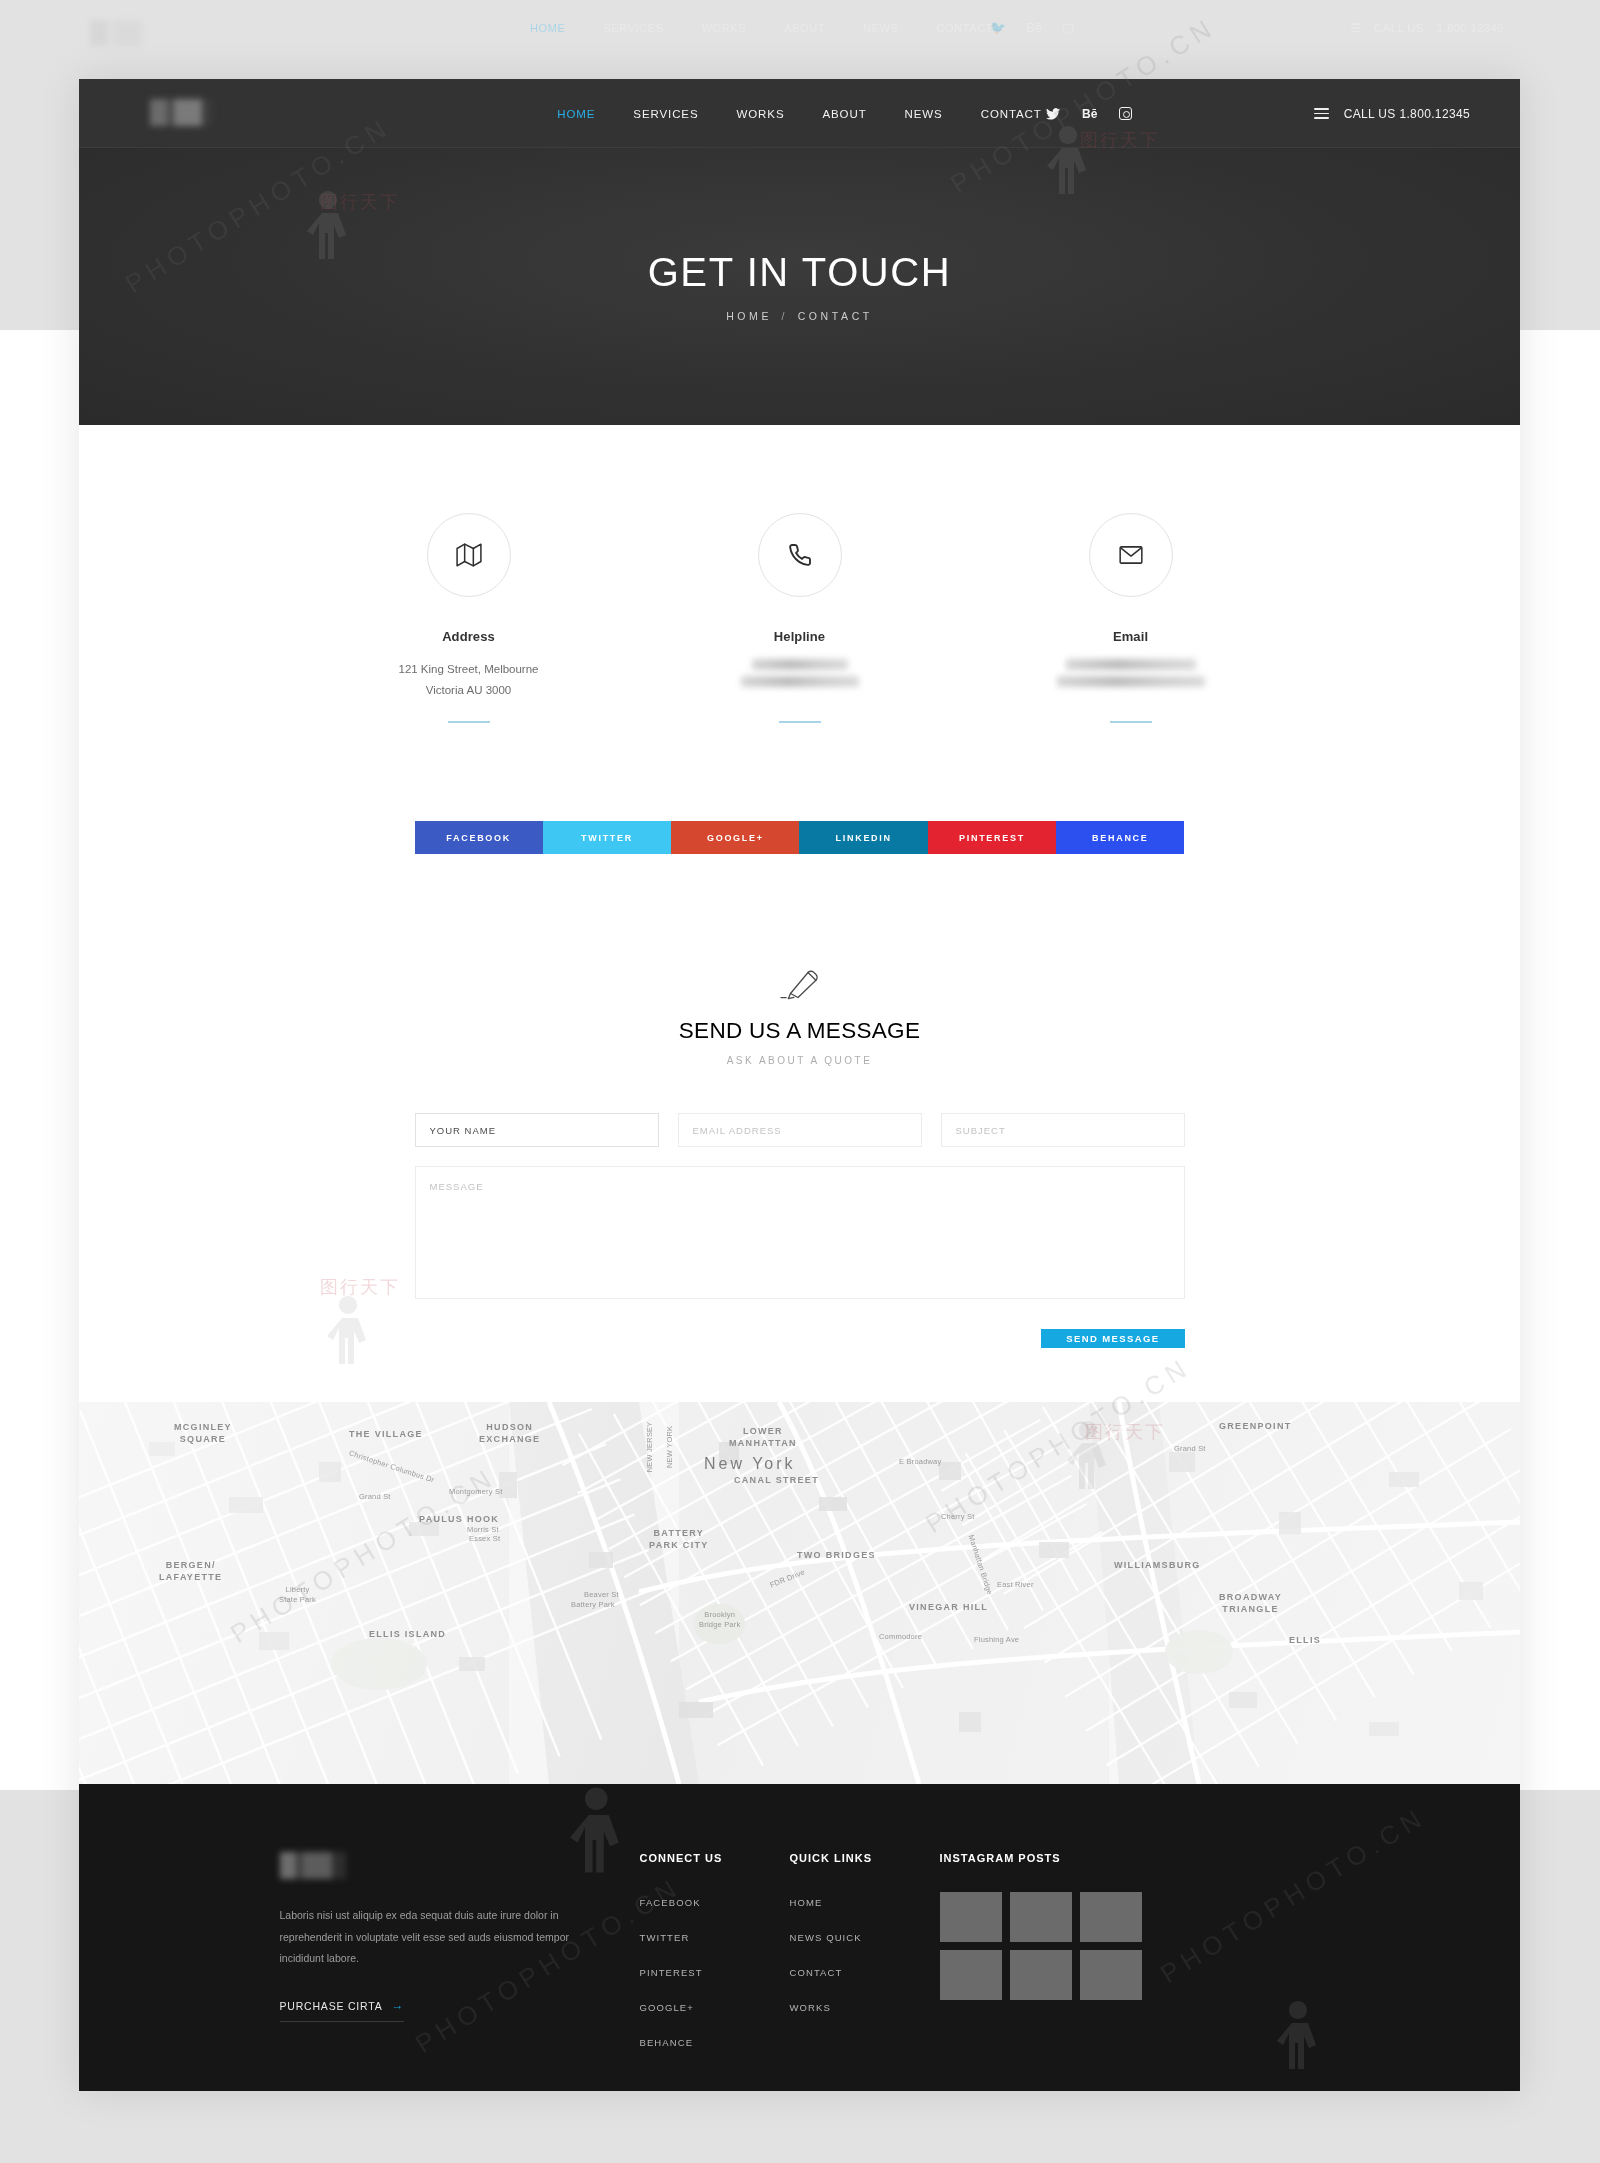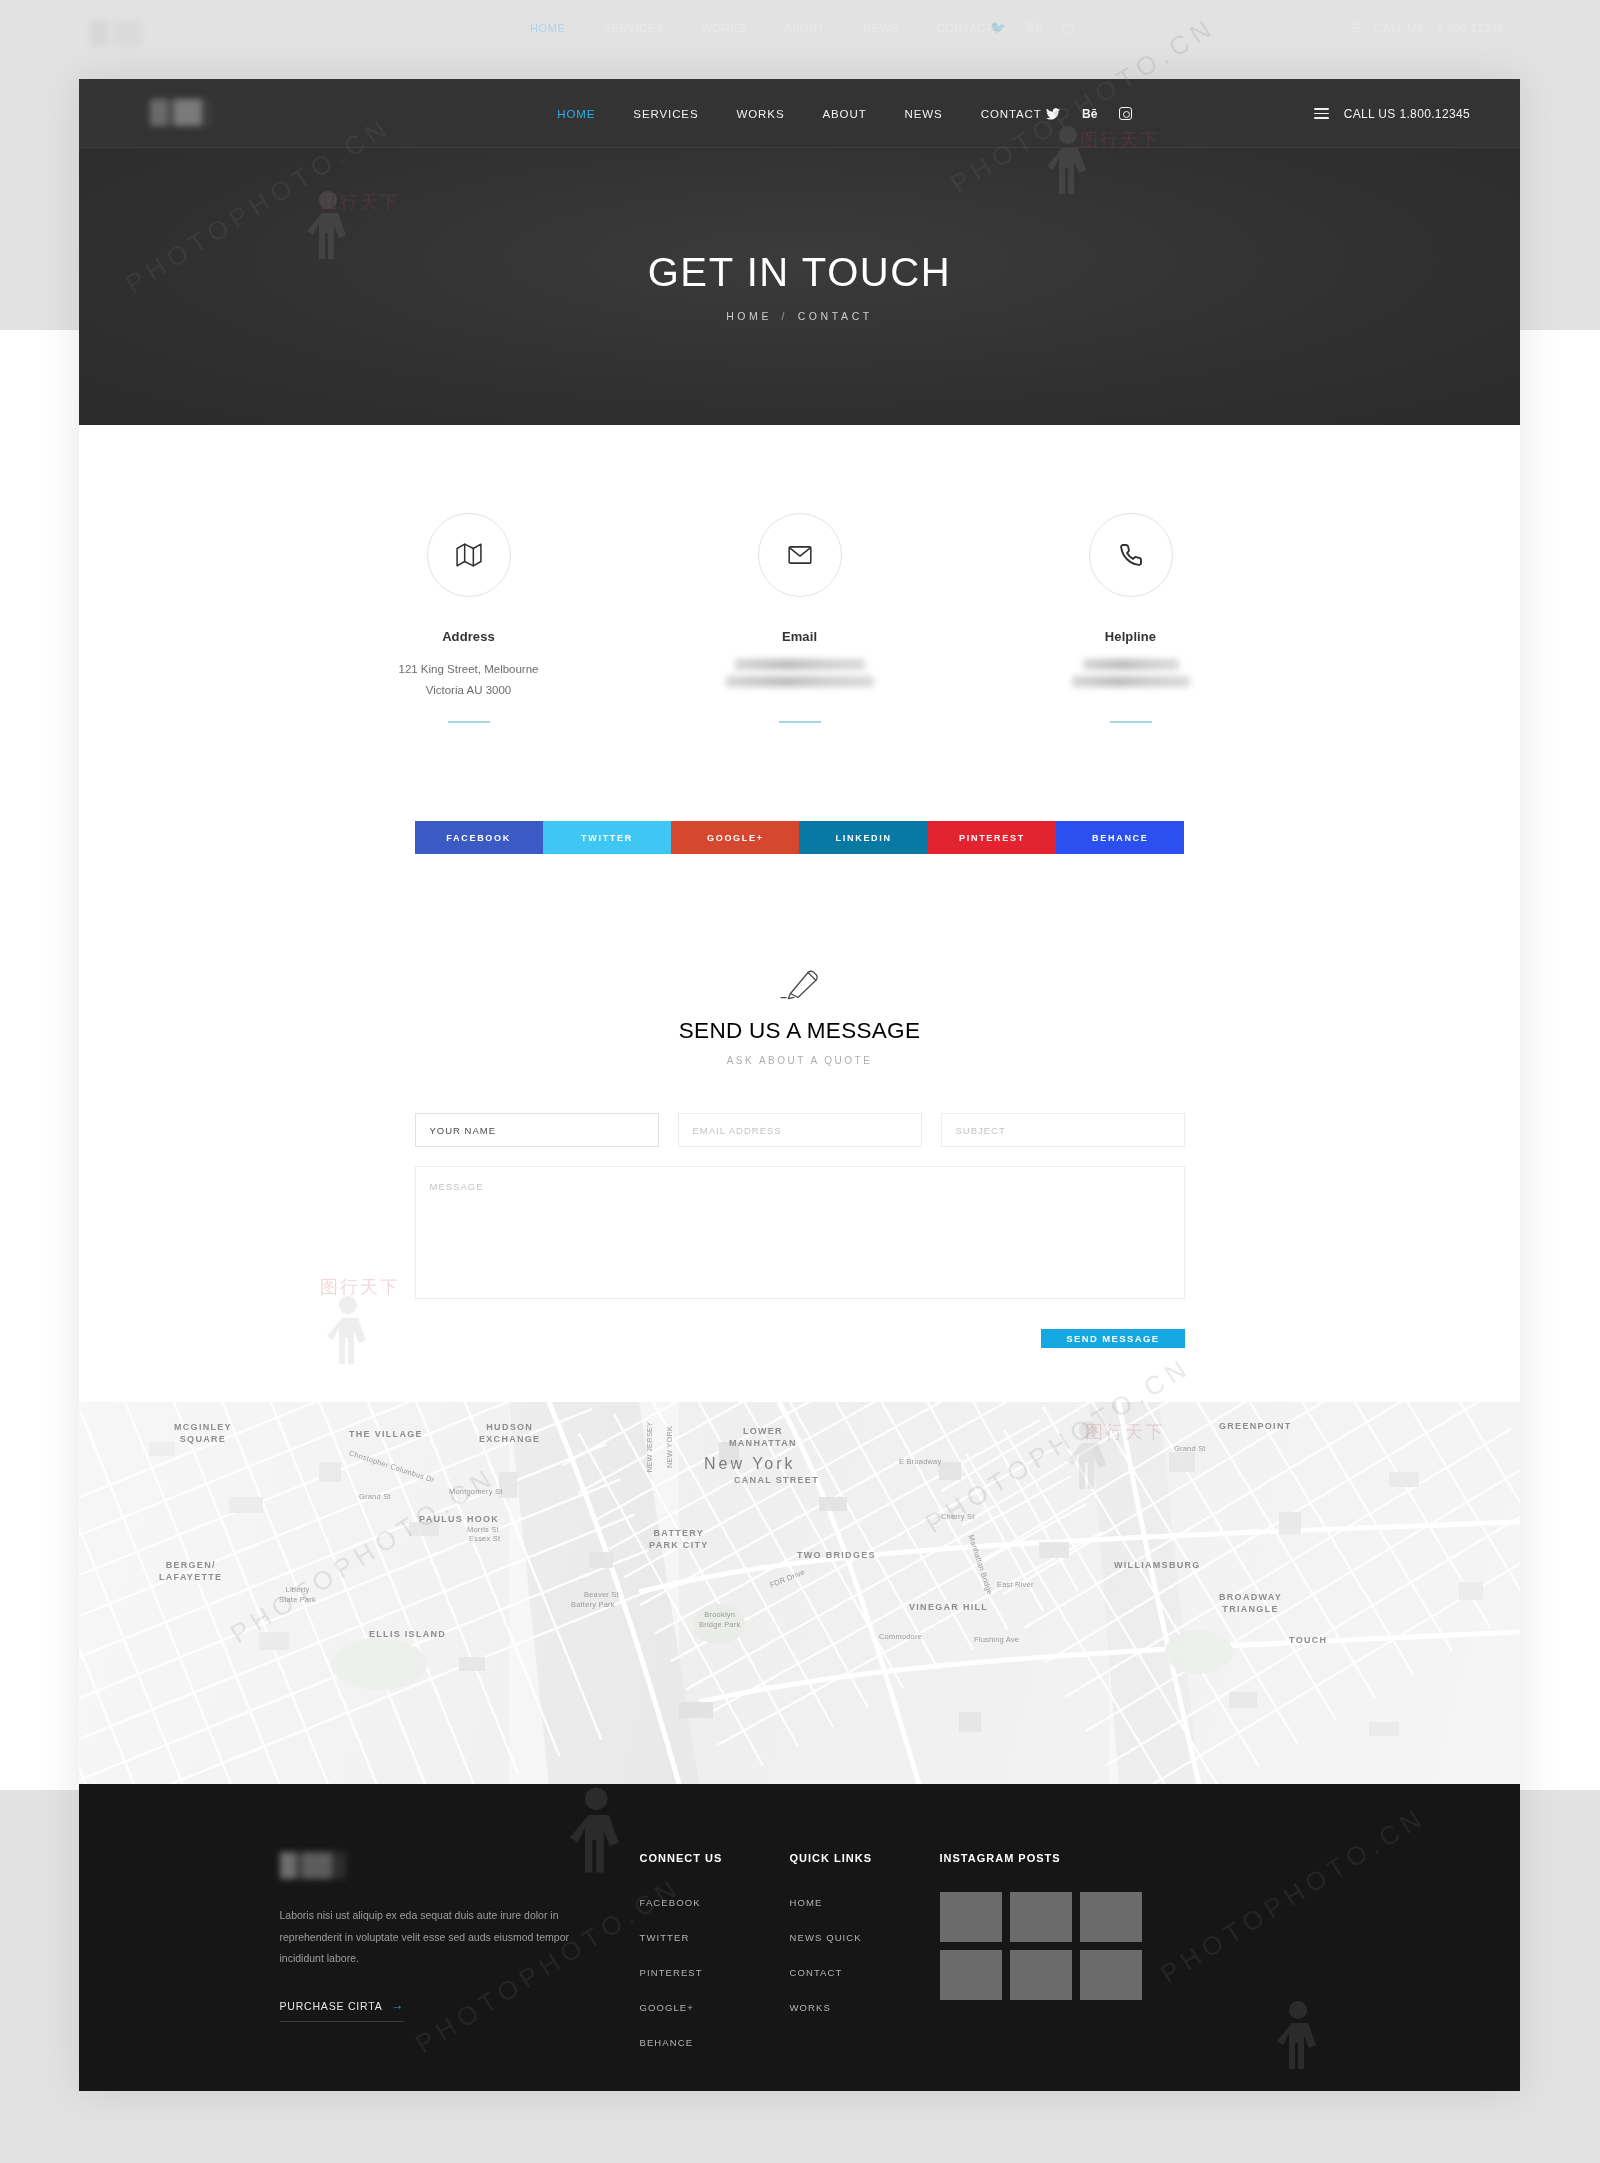--- a/index.html
+++ b/index.html
@@ -409,43 +409,43 @@
           <h3>Address</h3>
           <div class="lines">
             <div>121 King Street, Melbourne</div>
             <div>Victoria  AU 3000</div>
           </div>
           <div class="underbar"></div>
         </div>
 
         <div class="ccard">
           <div class="ccircle">
+            <svg width="24" height="24" viewBox="0 0 24 24" fill="none" stroke="#2f2f2f" stroke-width="1.9" stroke-linecap="round" stroke-linejoin="round">
+                <path d="M22 16.92v3a2 2 0 0 1-2.18 2 19.79 19.79 0 0 1-8.63-3.07 19.5 19.5 0 0 1-6-6 19.79 19.79 0 0 1-3.07-8.67A2 2 0 0 1 4.11 2h3a2 2 0 0 1 2 1.72c.13.96.36 1.9.7 2.81a2 2 0 0 1-.45 2.11L8.09 9.91a16 16 0 0 0 6 6l1.27-1.27a2 2 0 0 1 2.11-.45c.9.34 1.85.57 2.81.7A2 2 0 0 1 22 16.92z"></path>
+              </svg>
+          </div>
+          <h3>Helpline</h3>
+          <div class="lines">
+            <span class="blurline l1"></span>
+            <span class="blurline l2"></span>
+          </div>
+          <div class="underbar"></div>
+        </div>
+
+        <div class="ccard">
+          <div class="ccircle">
             <svg width="26" height="26" viewBox="0 0 24 24" fill="none" stroke="#2f2f2f" stroke-width="1.4" stroke-linecap="round" stroke-linejoin="round">
                 <rect x="2" y="4.5" width="20" height="15" rx="1"></rect>
                 <polyline points="2.5 5.5 12 13 21.5 5.5"></polyline>
               </svg>
           </div>
           <h3>Email</h3>
           <div class="lines">
             <span class="blurline e1"></span>
             <span class="blurline e2"></span>
-          </div>
-          <div class="underbar"></div>
-        </div>
-
-        <div class="ccard">
-          <div class="ccircle">
-            <svg width="24" height="24" viewBox="0 0 24 24" fill="none" stroke="#2f2f2f" stroke-width="1.9" stroke-linecap="round" stroke-linejoin="round">
-                <path d="M22 16.92v3a2 2 0 0 1-2.18 2 19.79 19.79 0 0 1-8.63-3.07 19.5 19.5 0 0 1-6-6 19.79 19.79 0 0 1-3.07-8.67A2 2 0 0 1 4.11 2h3a2 2 0 0 1 2 1.72c.13.96.36 1.9.7 2.81a2 2 0 0 1-.45 2.11L8.09 9.91a16 16 0 0 0 6 6l1.27-1.27a2 2 0 0 1 2.11-.45c.9.34 1.85.57 2.81.7A2 2 0 0 1 22 16.92z"></path>
-              </svg>
-          </div>
-          <h3>Helpline</h3>
-          <div class="lines">
-            <span class="blurline l1"></span>
-            <span class="blurline l2"></span>
           </div>
           <div class="underbar"></div>
         </div>
 
       </div>
 
       <div class="social-bar">
         <a href="#" style="background:#3b5ac4">FACEBOOK</a>
         <a href="#" style="background:#3fc7f4">TWITTER</a>
         <a href="#" style="background:#d5472e">GOOGLE+</a>
@@ -628,21 +628,21 @@
       <div class="map-label" style="left:80px;  top:158px;">BERGEN/
 LAFAYETTE</div>
       <div class="map-label" style="left:570px; top:126px;">BATTERY
 PARK CITY</div>
       <div class="map-label" style="left:718px; top:148px;">TWO BRIDGES</div>
       <div class="map-label" style="left:1035px;top:158px;">WILLIAMSBURG</div>
       <div class="map-label" style="left:830px; top:200px;">VINEGAR HILL</div>
       <div class="map-label" style="left:1140px;top:190px;">BROADWAY
 TRIANGLE</div>
       <div class="map-label" style="left:290px; top:227px;">ELLIS ISLAND</div>
-      <div class="map-label" style="left:1210px;top:233px;">TOUCH</div>
+      <div class="map-label" style="left:1210px;top:233px;">ELLIS</div>
       <div class="map-label small" style="left:200px; top:183px;">Liberty
 State Park</div>
       <div class="map-label small" style="left:820px; top:55px;">E Broadway</div>
       <div class="map-label small" style="left:1095px;top:42px;">Grand St</div>
       <div class="map-label small" style="left:862px; top:110px;">Cherry St</div>
       <div class="map-label small" style="left:690px; top:172px; transform:rotate(-22deg);">FDR Drive</div>
       <div class="map-label small" style="left:505px; top:188px;">Beaver St</div>
       <div class="map-label small" style="left:620px; top:208px;">Brooklyn
 Bridge Park</div>
       <div class="map-label small" style="left:800px; top:230px;">Commodore</div>

